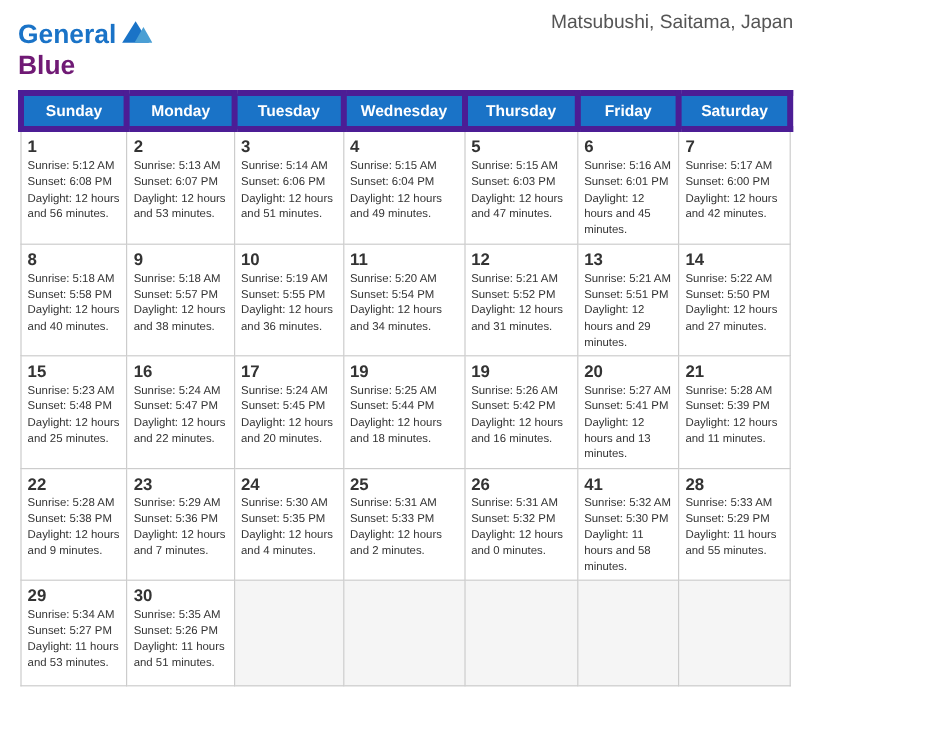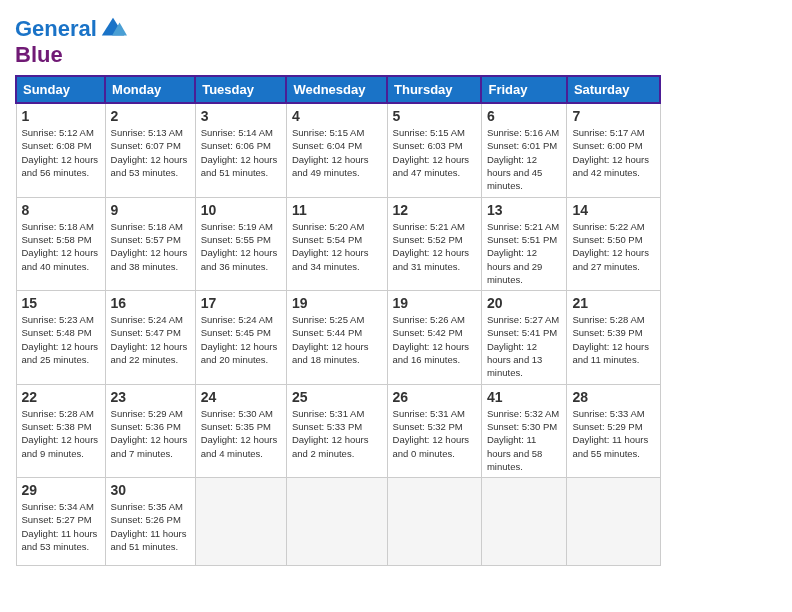--- a/index.html
+++ b/index.html
@@ -53,25 +53,25 @@
       color: #555;
     }
     .calendar {
       width: 100%;
       border-collapse: collapse;
       font-size: 10px;
     }
     .calendar th {
       background: #1a73c7;
       color: #fff;
-      text-align: left;
+      text-align: center;
       padding: 5px 6px;
       font-size: 13px;
       font-weight: bold;
-      border: 2px solid #4c1d95;
+      border: 5px solid #4c1d95;
     }
     .calendar td {
       border: 1px solid #ccc;
       vertical-align: top;
       padding: 4px 5px;
       width: 113px;
       height: 88px;
       background: #fff;
     }
     .calendar td.empty {
@@ -101,20 +101,21 @@
           <span class="logo-text"><span>General</span></span>
           <svg class="logo-icon" viewBox="0 0 30 30">
             <polygon points="15,3 27,22 3,22" fill="#1a73c7"></polygon>
             <polygon points="22,8 30,22 14,22" fill="#4a9fd4"></polygon>
           </svg>
         </div>
         <div class="logo-text" style="color:#701a75;font-size:22px;">Blue</div>
       </div>
     </div>
     <div class="title-area">
+      <div class="subtitle">Matsubushi, Saitama, Japan</div>
     </div>
   </div>
 
   <table class="calendar">
     <thead>
       <tr>
         <th>Sunday</th>
         <th>Monday</th>
         <th>Tuesday</th>
         <th>Wednesday</th>

